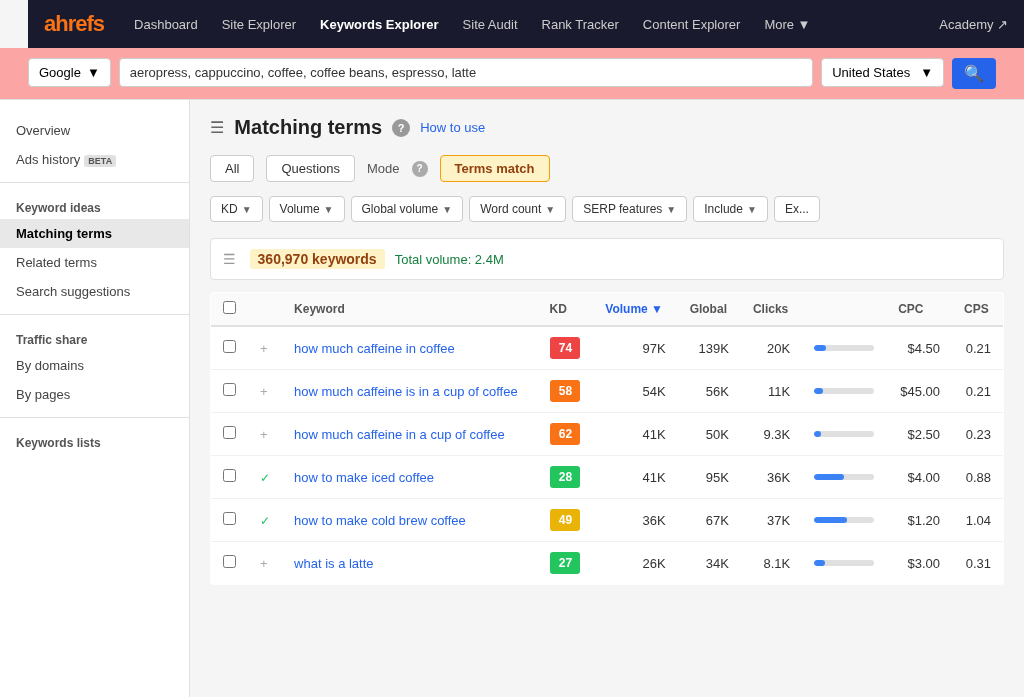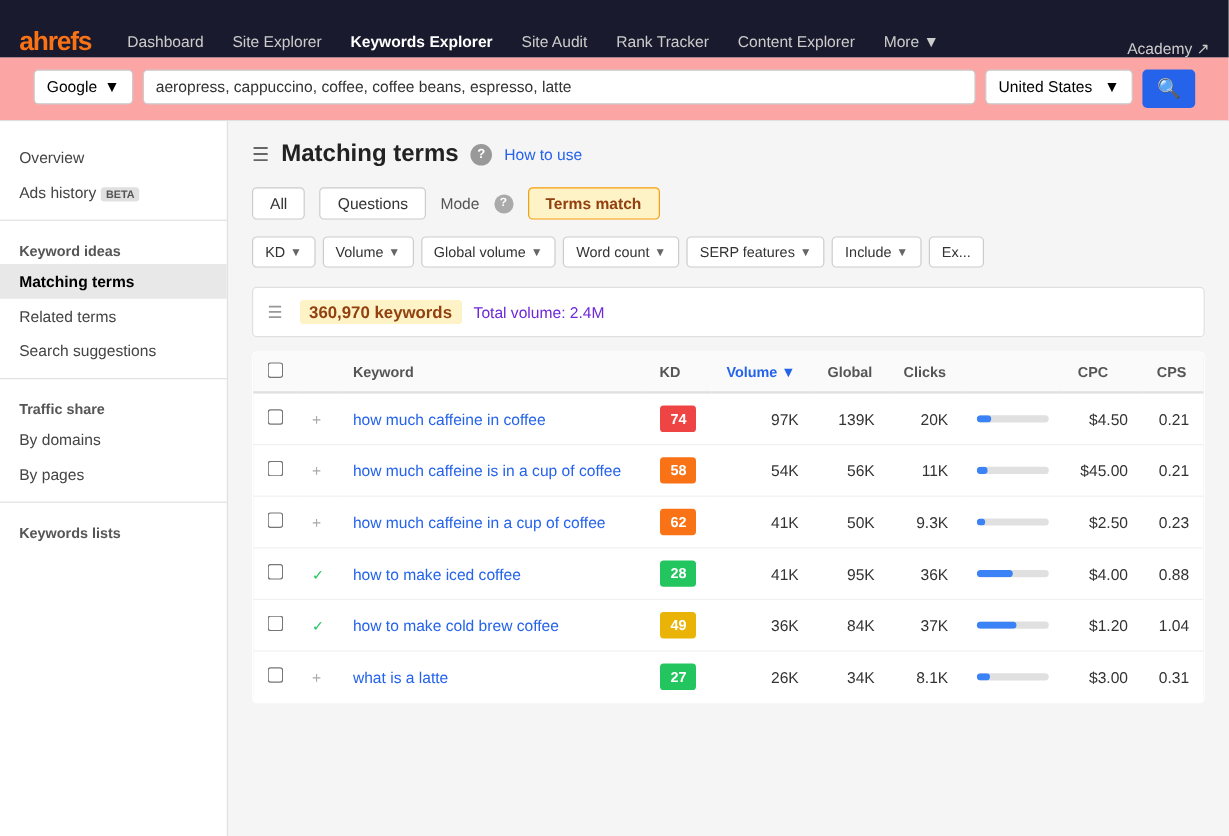--- a/index.html
+++ b/index.html
@@ -2,24 +2,25 @@
 <html><head>
   <meta charset="utf-8">
   <style>
     * { box-sizing: border-box; margin: 0; padding: 0; }
     body { font-family: -apple-system, BlinkMacSystemFont, 'Segoe UI', sans-serif; font-size: 13px; background: #f5f5f5; color: #333; }
 
     
     .top-nav {
       background: #1a1a2e;
       display: flex;
-      align-items: flex-end;
+      align-items: center;
       padding: 0 16px;
       height: 48px;
       gap: 4px;
+      margin-left: 28px;
     }
     .logo {
       font-size: 22px;
       font-weight: 900;
       color: #fff;
       margin-right: 16px;
       letter-spacing: -1px;
     }
     .logo span { color: #f97316; }
     .nav-item {
@@ -226,21 +227,21 @@
       border: 1px solid #e0e0e0;
     }
     .keywords-count {
       background: #fef3c7;
       color: #92400e;
       font-weight: 700;
       padding: 2px 8px;
       border-radius: 3px;
       font-size: 14px;
     }
-    .total-volume { font-size: 13px; color: #6d28d9; }
+    .total-volume { font-size: 13px; color: #15803d; }
 
     
     .keywords-table {
       width: 100%;
       border-collapse: collapse;
       background: #fff;
       border: 1px solid #e0e0e0;
       border-radius: 4px;
       overflow: hidden;
     }
@@ -479,21 +480,21 @@
             </td>
             <td class="col-cpc">$4.00</td>
             <td class="col-cps">0.88</td>
           </tr>
           <tr>
             <td class="check-col"><input type="checkbox" style=""></td>
             <td class="add-col"><span style="color:#22c55e;font-size:12px">✓</span></td>
             <td><a class="keyword-link">how to make cold brew coffee</a></td>
             <td class="col-kd"><span class="kd-badge kd-yellow">49</span></td>
             <td class="col-volume">36K</td>
-            <td class="col-global">84K</td>
+            <td class="col-global">67K</td>
             <td class="col-clicks">37K</td>
             <td>
               <div class="bar-bg">
                 <div class="bar-fill" style="width:55%"></div>
               </div>
             </td>
             <td class="col-cpc">$1.20</td>
             <td class="col-cps">1.04</td>
           </tr>
           <tr>

